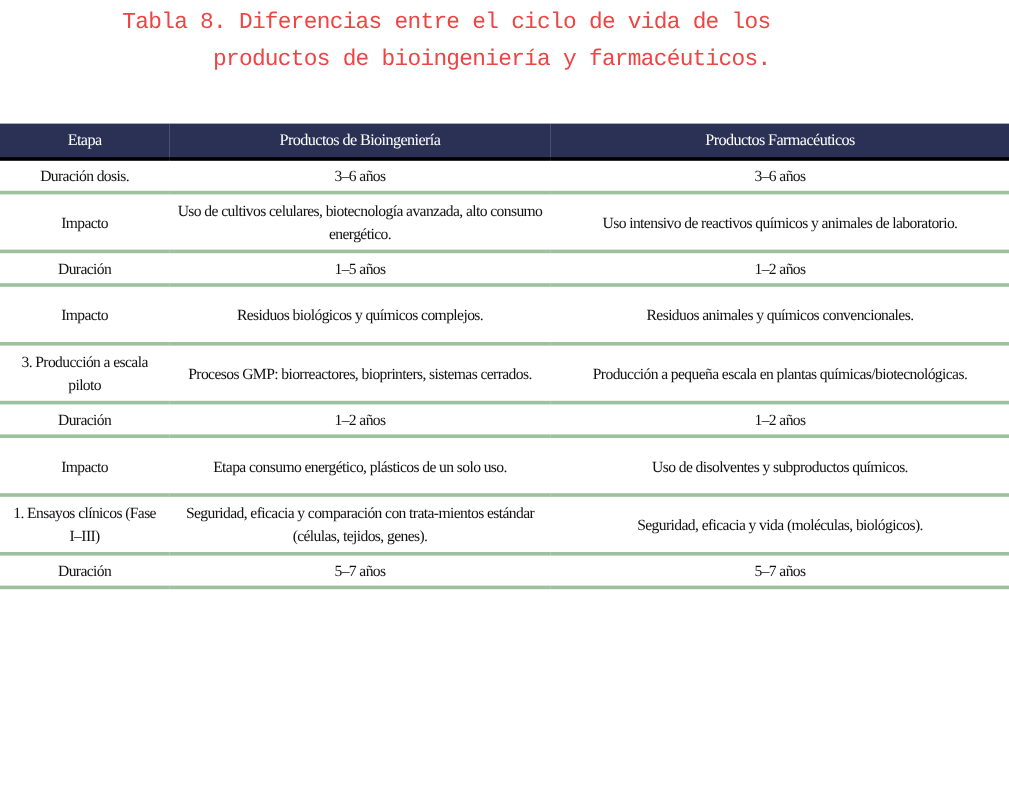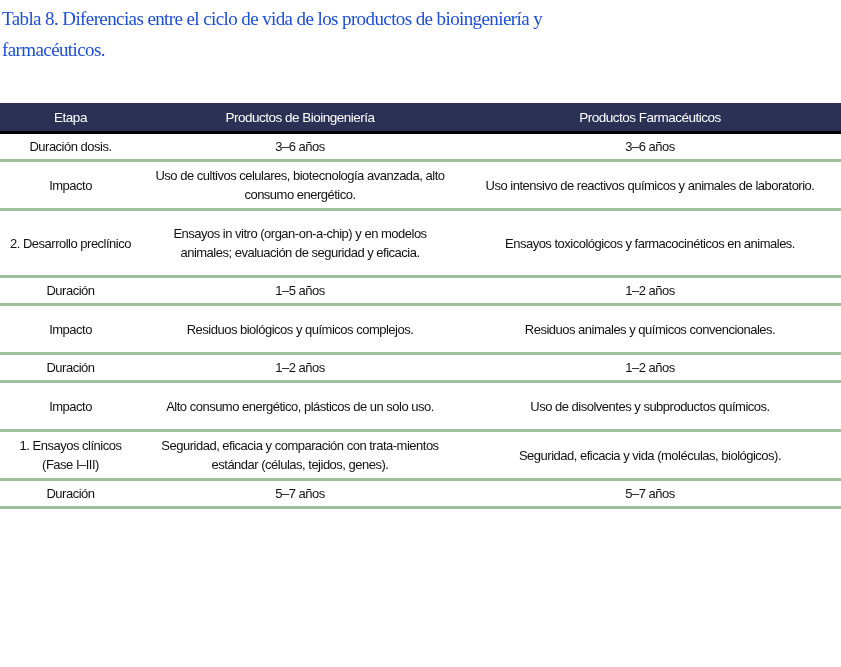--- a/index.html
+++ b/index.html
@@ -1,18 +1,18 @@
 <!DOCTYPE html>
 <html><head>
 <meta charset="utf-8">
 <style>
   html, body { margin: 0; padding: 0; background: #ffffff; }
   body { width: 841px; height: 667px; position: relative; overflow: hidden; font-family: "Liberation Sans", sans-serif; color: #111; }
-  .caption { position: absolute; left: 2px; top: 3px; width: 640px; font-family: Liberation Serif, serif; font-size: 19px; line-height: 31px; color: #1d4ed8; letter-spacing: -0.6px; }
-  table { position: absolute; left: 0; top: 103px; width: 841px; border-collapse: collapse; table-layout: fixed; font-family: Liberation Sans, sans-serif; font-size: 13px; letter-spacing: -0.5px; }
+  .caption { position: absolute; left: 2px; top: 3px; width: 640px; font-family: Liberation Mono, monospace; font-size: 19px; line-height: 31px; color: #ef4444; letter-spacing: -0.6px; text-align: right; }
+  table { position: absolute; left: 0; top: 103px; width: 841px; border-collapse: collapse; table-layout: fixed; font-family: Liberation Serif, serif; font-size: 13px; letter-spacing: -0.5px; }
   th { background: #2b3155; color: #ffffff; font-weight: normal; height: 28px; padding: 0; border-bottom: 3px solid #000000; text-align: center; font-size: 13.5px; }
   td { text-align: center; vertical-align: middle; padding: 2px 6px; line-height: 19px; border-bottom: 3px solid #9cc19c; color: #111; }
   col.c1 { width: 141px; } col.c2 { width: 318px; } col.c3 { width: 382px; }
   tr.h1 td { height: 62px; } tr.h2 td { height: 21px; } tr.h3 td { height: 42px; }
   tr.h4 td { height: 60px; }
 </style>
 </head>
 <body>
 
 <div class="caption">Tabla 8. Diferencias entre el ciclo de vida de los productos de bioingeniería y farmacéuticos.</div>
@@ -34,43 +34,43 @@
     <tr class="h2">
       <td>Duración dosis.</td>
       <td>3–6 años</td>
       <td>3–6 años</td>
     </tr>
     <tr class="h3">
       <td>Impacto</td>
       <td>Uso de cultivos celulares, biotecnología avanzada, alto consumo energético.</td>
       <td>Uso intensivo de reactivos químicos y animales de laboratorio.</td>
     </tr>
-    <tr class="h4">
-      <td>2. Desarrollo preclínico</td>
-      <td>Ensayos in vitro (organ-on-a-chip) y en modelos animales; evaluación de seguridad y eficacia.</td>
-      <td>Ensayos toxicológicos y farmacocinéticos en animales.</td>
-    </tr>
     <tr class="h2">
       <td>Duración</td>
       <td>1–5 años</td>
       <td>1–2 años</td>
     </tr>
     <tr class="h3">
       <td>Impacto</td>
       <td>Residuos biológicos y químicos complejos.</td>
       <td>Residuos animales y químicos convencionales.</td>
     </tr>
+    <tr class="h3">
+      <td>3. Producción a escala piloto</td>
+      <td>Procesos GMP: biorreactores, bioprinters, sistemas cerrados.</td>
+      <td>Producción a pequeña escala en plantas químicas/biotecnológicas.</td>
+    </tr>
     <tr class="h2">
       <td>Duración</td>
       <td>1–2 años</td>
       <td>1–2 años</td>
     </tr>
     <tr class="h3">
       <td>Impacto</td>
-      <td>Alto consumo energético, plásticos de un solo uso.</td>
+      <td>Etapa consumo energético, plásticos de un solo uso.</td>
       <td>Uso de disolventes y subproductos químicos.</td>
     </tr>
     <tr class="h3">
       <td>1. Ensayos clínicos (Fase I–III)</td>
       <td>Seguridad, eficacia y comparación con trata-mientos estándar (células, tejidos, genes).</td>
       <td>Seguridad, eficacia y vida (moléculas, biológicos).</td>
     </tr>
     <tr class="h2">
       <td>Duración</td>
       <td>5–7 años</td>

